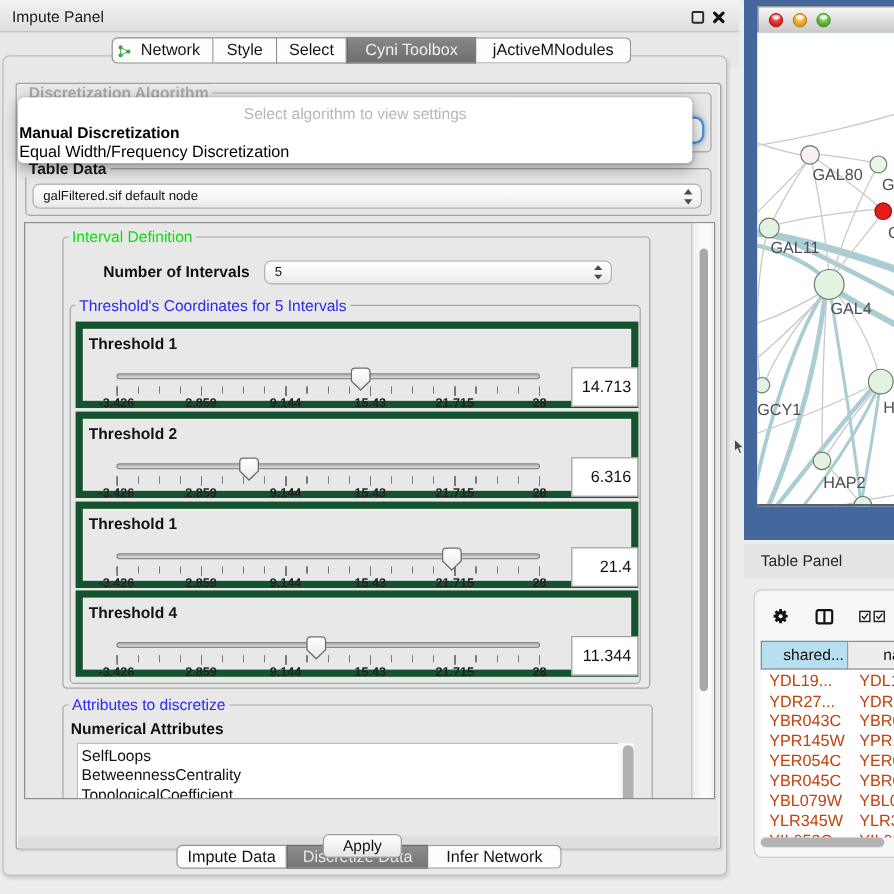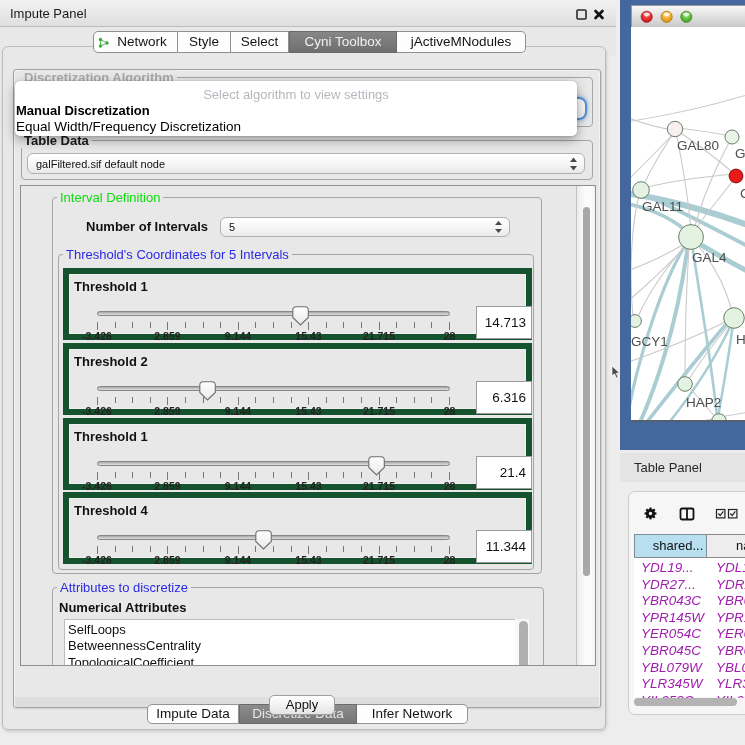--- a/index.html
+++ b/index.html
@@ -51,21 +51,21 @@
 #hidcombo { position:absolute; left:417px; top:97px; width:170px; height:23px; background:linear-gradient(#fdfdfd,#ededed); border:2.5px solid #5590d0; border-radius:8px; box-shadow:0 0 4px rgba(90,150,220,0.9); z-index:5; }
 
 #netwin { position:absolute; left:620px; top:0; width:125px; height:450px; background:#44689e; }
 #nettb { position:absolute; left:631px; top:5px; width:114px; height:22px; background:linear-gradient(#f7f7f7,#c9c9c9); border-top:1px solid #9a9a9a; border-left:1px solid #9a9a9a; }
 #netcv { position:absolute; left:631px; top:27px; width:114px; height:395px; background:#fff; }
 #tpheader { position:absolute; left:620px; top:453px; width:125px; height:29px; background:#e4e4e4; font-size:13px; color:#262626; }
 #tpheader span { position:absolute; left:14px; top:7px; }
 #tcard { position:absolute; left:628px; top:491px; width:130px; height:224px; background:#f6f6f6; border:1px solid #cccccc; border-radius:7px; }
 .th1 { position:absolute; left:634px; top:534px; width:73px; height:24px; background:#b7dfF0; border:1px solid #828c92; font-size:13px; color:#111; text-align:center; line-height:22px; padding-left:15px; }
 .th2 { position:absolute; left:707px; top:534px; width:60px; height:24px; background:#ededed; border:1px solid #8a8a8a; border-left:none; font-size:13px; color:#111; line-height:22px; padding-left:29px; }
-.trowtxt { position:absolute; font-size:13.5px; color:#a21caf; white-space:pre;font-style:italic; }
+.trowtxt { position:absolute; font-size:13.5px; color:#c2410c; white-space:pre; }
 #hsb { position:absolute; left:634px; top:698px; width:103px; height:8px; background:#b3b3b3; border-radius:4px; }
 </style>
 </head>
 <body>
 <svg width="0" height="0" style="position:absolute">
     <defs>
       <linearGradient id="thg" x1="0" y1="0" x2="0" y2="1">
         <stop offset="0" stop-color="#ffffff"></stop>
         <stop offset="1" stop-color="#e9e9e9"></stop>
       </linearGradient>

